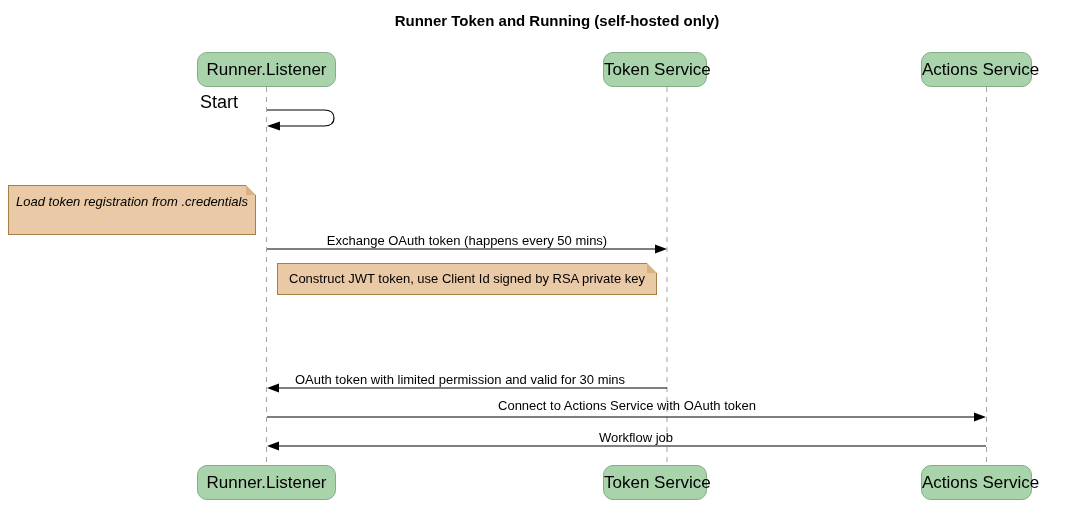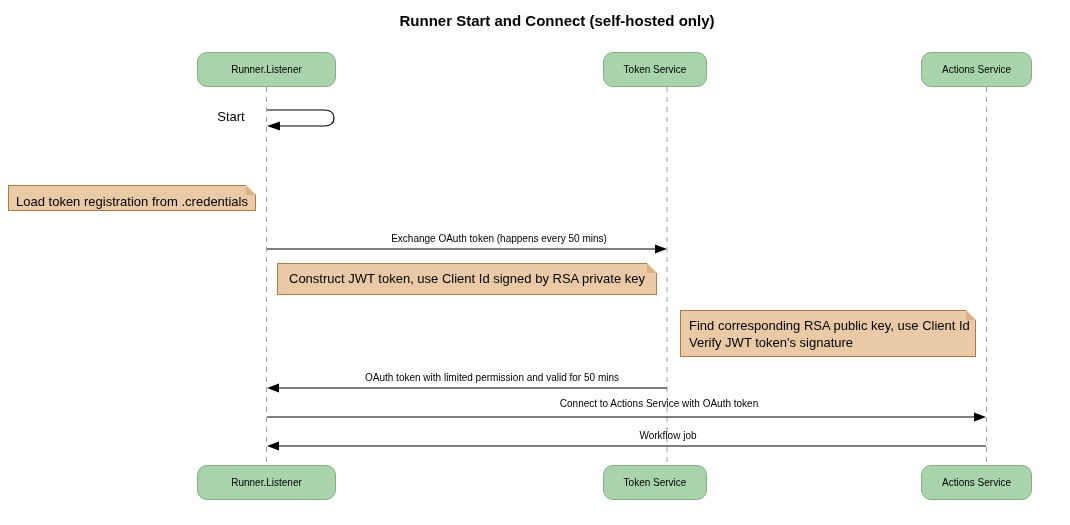--- a/index.html
+++ b/index.html
@@ -37,21 +37,21 @@
     font-weight: bold;
     white-space: nowrap;
   }
   .actor {
     position: absolute;
     height: 35px;
     box-sizing: border-box;
     background: var(--actor-fill);
     border: 1px solid var(--actor-border);
     border-radius: 10px;
-    font-size: 10px;
+    font-size: 17px;
     line-height: 33px;
     text-align: center;
     white-space: nowrap;
   }
   .actor.top { top: 52px; }
   .actor.bottom { top: 465px; }
   .actor.a-runner  { left: 197px; width: 139px; }
   .actor.a-token   { left: 603px; width: 104px; }
   .actor.a-actions { left: 921px; width: 111px; }
   .note {
@@ -65,42 +65,41 @@
   }
   .note::before {
     content: "";
     position: absolute;
     top: -1px; right: -1px;
     border-style: solid;
     border-width: 0 10px 10px 0;
     border-color: var(--bg) var(--bg) var(--note-fold) var(--note-fold);
   }
   .note.n1 { left: 77px;  top: 140px; width: 178px; height: 32px; line-height: 30px; }
-  .note.n2 { left: 8px;   top: 185px; width: 248px; height: 26px; line-height: 31px; }
+  .note.n2 { left: 8px;   top: 185px; width: 248px; height: 50px; line-height: 31px; font-style: italic; }
   .note.n3 { left: 277px; top: 263px; width: 380px; height: 32px; line-height: 30px; }
   .note.n4 { left: 680px; top: 310px; width: 296px; height: 47px;
              text-align: left; padding: 6px 8px 0 8px; line-height: 17px; }
   .msg-label {
     position: absolute;
     transform: translateX(-50%);
-    font-size: 10px;
+    font-size: 13px;
     white-space: nowrap;
-    margin-left: 32px;
   }
   .msg-label.m1 { left: 467px; top: 233px; }
   .msg-label.m2 { left: 460px; top: 372px; }
   .msg-label.m3 { left: 627px; top: 398px; }
   .msg-label.m4 { left: 636px; top: 430px; }
   .start-label {
     position: absolute;
     left: 200px;
-    top: 109px;
+    top: 92px;
     width: 62px;
-    text-align: center;
-    font-size: 13px;
+    text-align: left;
+    font-size: 18px;
     white-space: nowrap;
   }
 </style>
 </head>
 <body>
 
 <div class="stage">
 
   <svg class="layer" viewBox="0 0 1070 525" xmlns="http://www.w3.org/2000/svg">
 
@@ -117,37 +116,33 @@
     <line x1="667" y1="388" x2="278" y2="388" stroke="#000000" stroke-width="1.2"></line>
     <polygon points="267,388 279,383.5 279,392.5" fill="#000000"></polygon>
 
     <line x1="267" y1="417" x2="975" y2="417" stroke="#000000" stroke-width="1.2"></line>
     <polygon points="986,417 974,412.5 974,421.5" fill="#000000"></polygon>
 
     <line x1="986" y1="446" x2="278" y2="446" stroke="#000000" stroke-width="1.2"></line>
     <polygon points="267,446 279,441.5 279,450.5" fill="#000000"></polygon>
   </svg>
 
-  <div class="title">Runner Start and Connect (self-hosted only)</div>
+  <div class="title">Runner Token and Running (self-hosted only)</div>
 
   <div class="actor top a-runner">Runner.Listener</div>
   <div class="actor top a-token">Token Service</div>
   <div class="actor top a-actions">Actions Service</div>
 
   <div class="actor bottom a-runner">Runner.Listener</div>
   <div class="actor bottom a-token">Token Service</div>
   <div class="actor bottom a-actions">Actions Service</div>
 
   <div class="start-label">Start</div>
 
   <div class="note n2">Load token registration from .credentials</div>
   <div class="note n3">Construct JWT token, use Client Id signed by RSA private key</div>
-  <div class="note n4">
-    <div>Find corresponding RSA public key, use Client Id</div>
-    <div>Verify JWT token's signature</div>
-  </div>
 
   <div class="msg-label m1">Exchange OAuth token (happens every 50 mins)</div>
-  <div class="msg-label m2">OAuth token with limited permission and valid for 50 mins</div>
+  <div class="msg-label m2">OAuth token with limited permission and valid for 30 mins</div>
   <div class="msg-label m3">Connect to Actions Service with OAuth token</div>
   <div class="msg-label m4">Workflow job</div>
 
 </div>
 
 </body></html>

